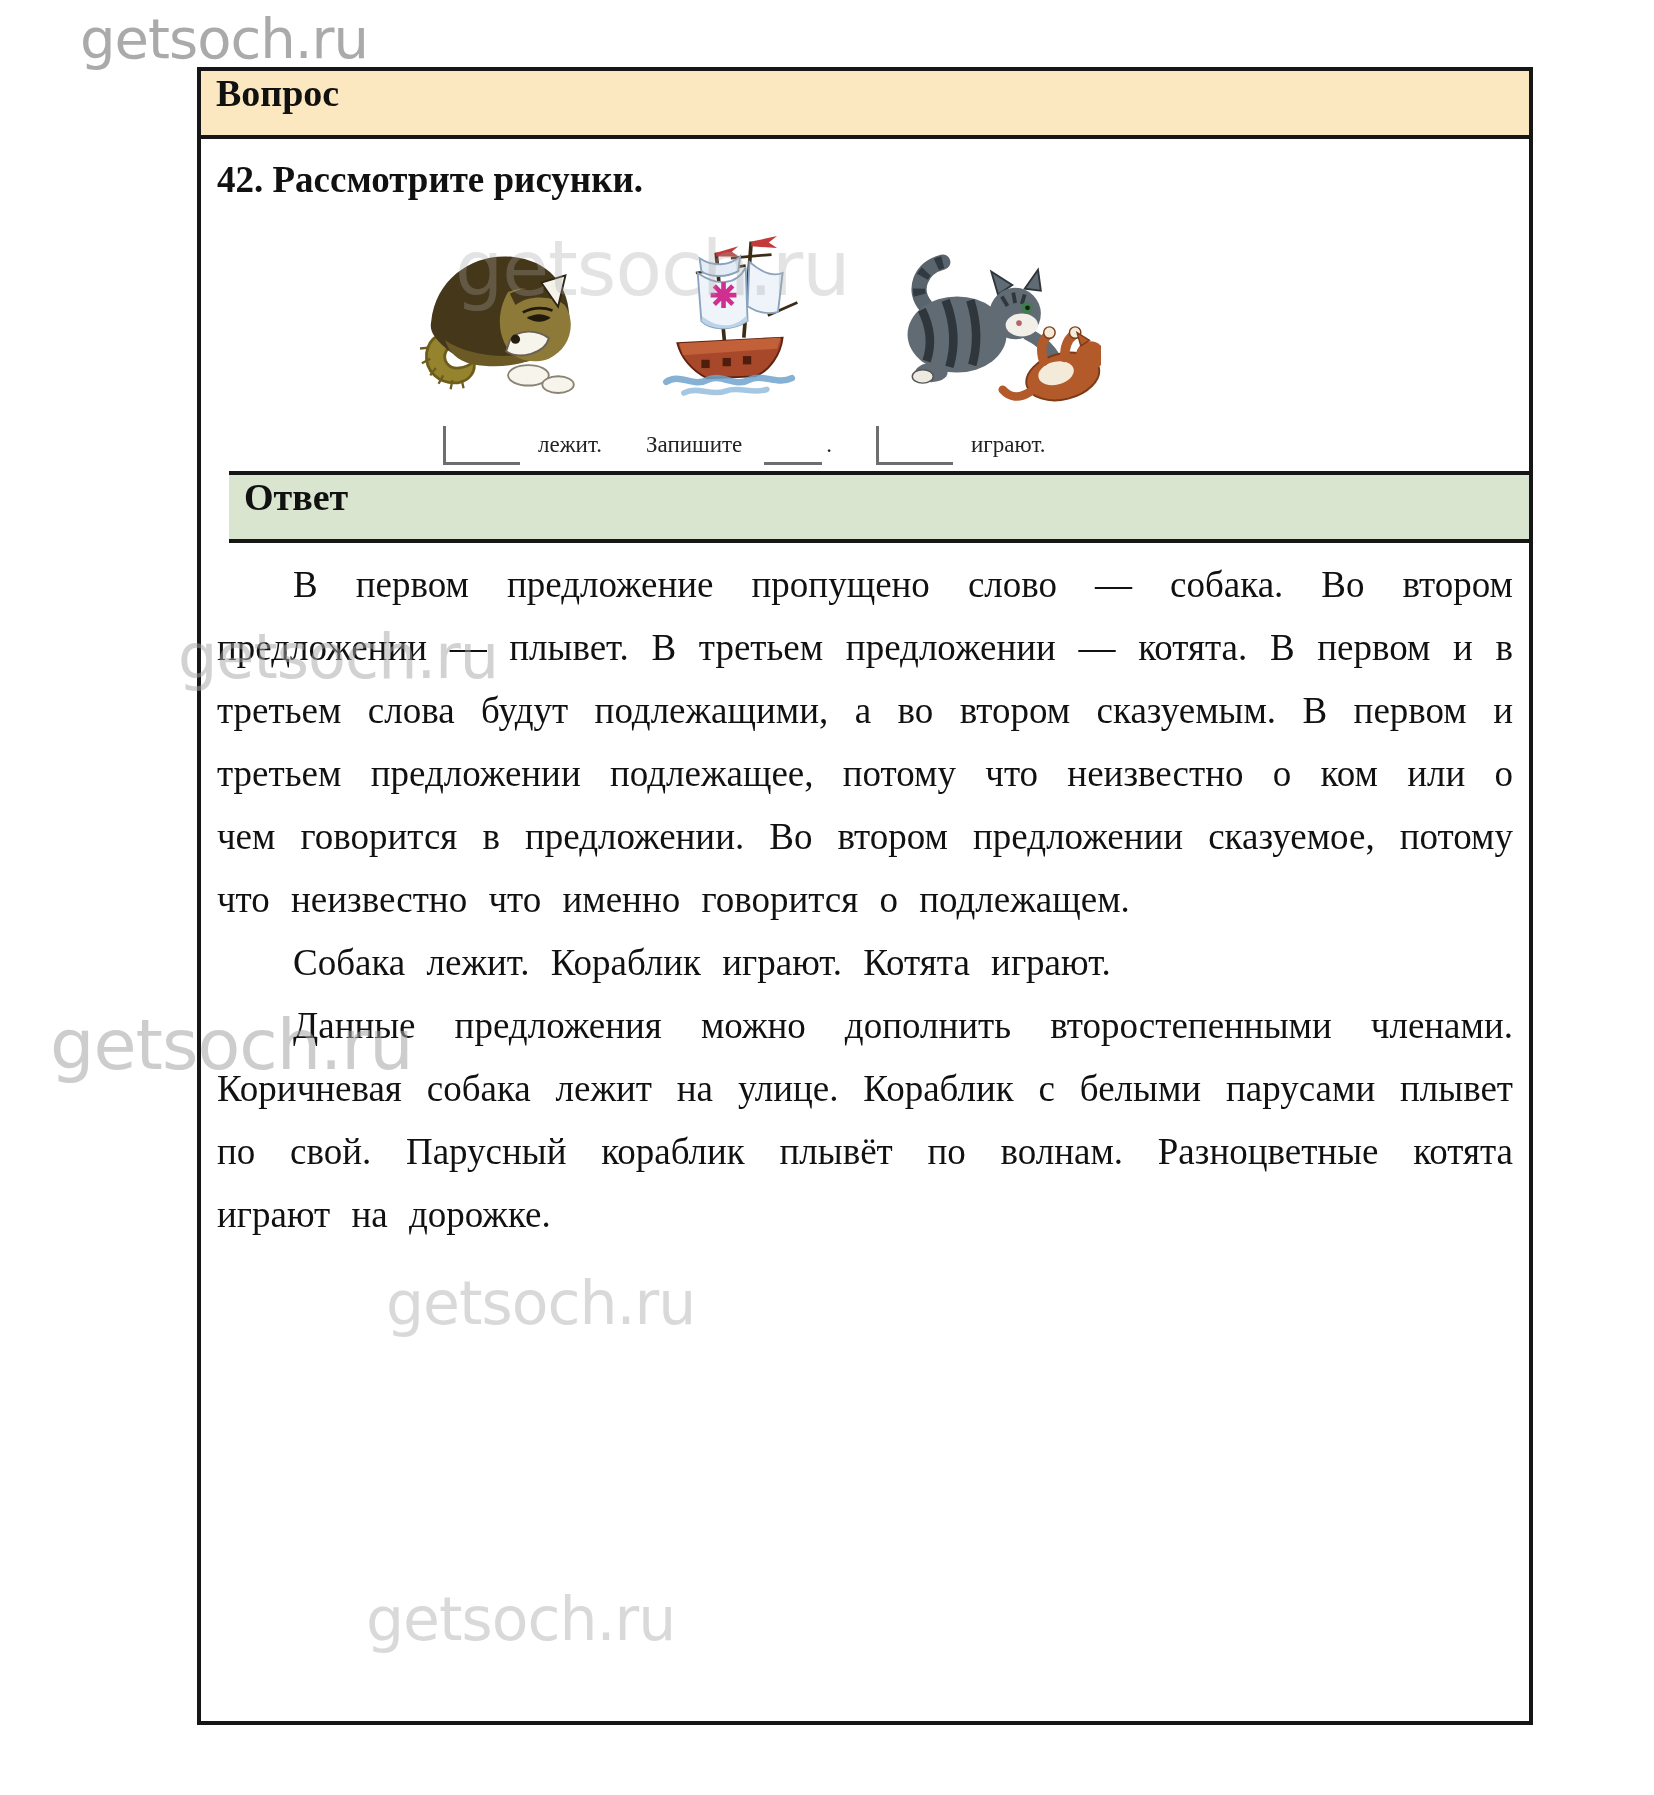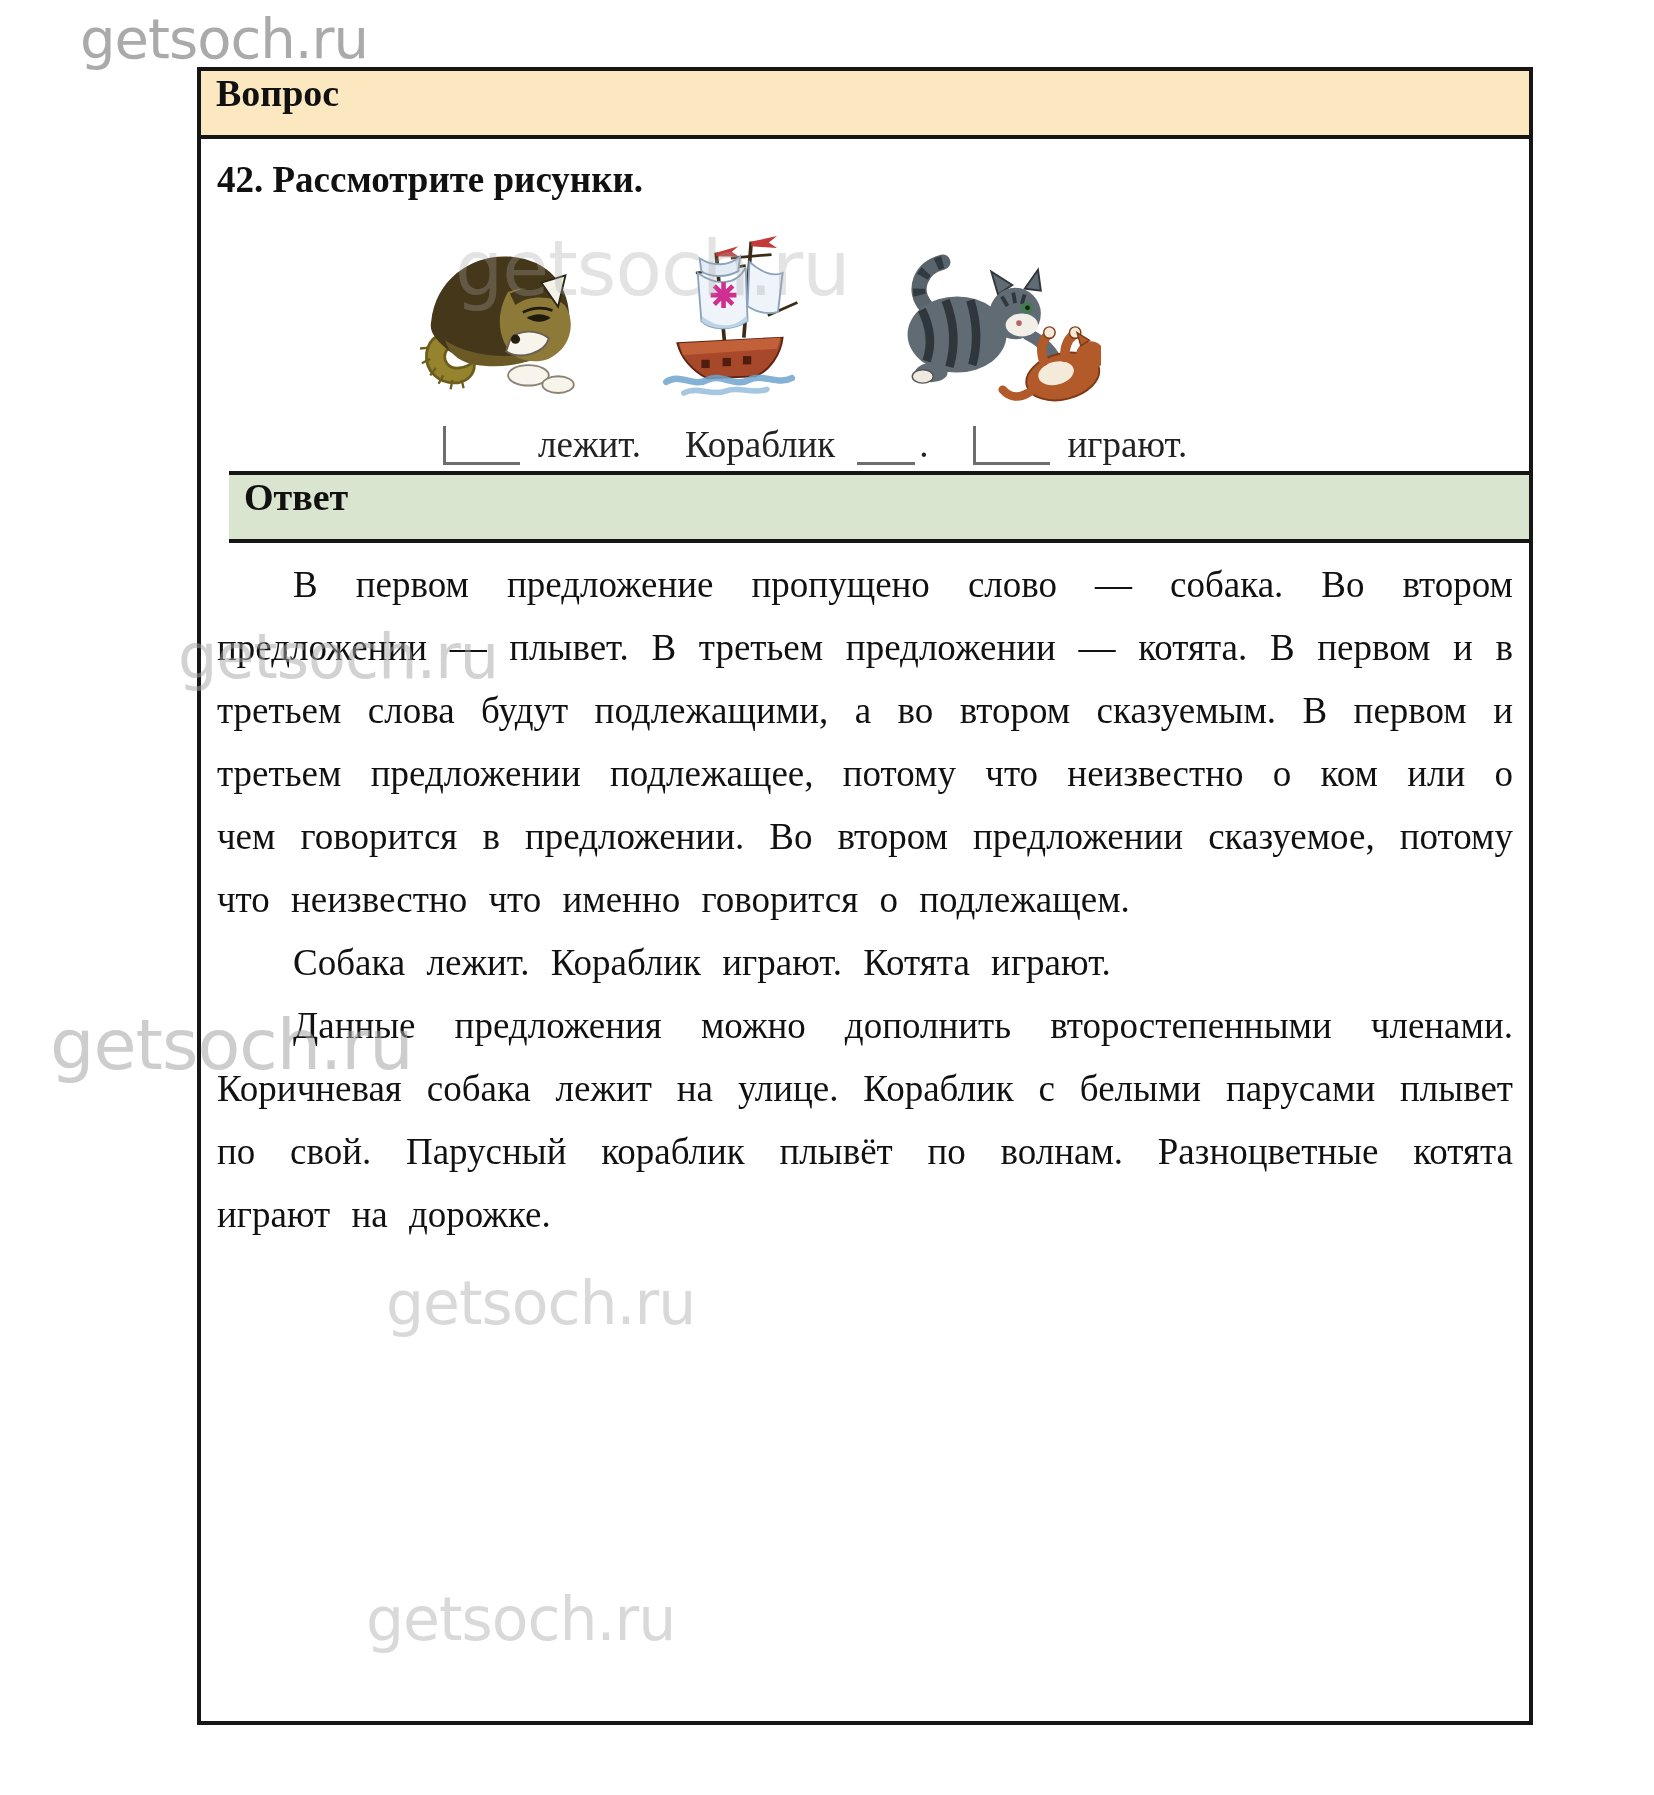--- a/index.html
+++ b/index.html
@@ -37,21 +37,21 @@
   .q-body{padding:6px 8px 6px 16px;}
   .q-title{font-weight:bold;font-size:37px;line-height:70px;}
   .figure-row{
     display:flex;align-items:flex-end;gap:64px;
     margin:10px 0 0 190px;height:180px;
   }
   .fig{display:block;}
 
   .caption-row{
     display:flex;align-items:flex-end;margin:12px 0 0 226px;
-    font-size:37px;color:#222;height:48px;line-height:40px;
+    font-size:23px;color:#222;height:48px;line-height:40px;
   }
   .blank-l{
     width:74px;height:36px;display:inline-block;
     border-left:3px solid #6e6e6e;border-bottom:3px solid #6e6e6e;
     margin-right:18px;
   }
   .blank-u{
     width:58px;height:36px;display:inline-block;
     border-bottom:3px solid #6e6e6e;margin:0 4px 0 22px;
   }
@@ -158,21 +158,21 @@
         <circle cx="209" cy="92" r="6" fill="#f3ead9" stroke="#7c3a16" stroke-width="1.5"></circle>
         <circle cx="225" cy="116" r="15" fill="#b25a2a"></circle>
         <path d="M215,106 L211,92 L224,100 Z" fill="#b25a2a" stroke="#7c3a16" stroke-width="1.5"></path>
         <path d="M162,154 C150,162 140,160 133,152" stroke="#b25a2a" stroke-width="9" fill="none" stroke-linecap="round"></path>
       </svg>
     </div>
 
     <div class="caption-row">
       <span class="blank-l"></span>
       <span class="cap-word">лежит.</span>
-      <span class="cap-word gap-left">Кораблик</span>
+      <span class="cap-word gap-left">Запишите</span>
       <span class="blank-u"></span>
       <span class="cap-word">.</span>
       <span class="blank-l gap-left"></span>
       <span class="cap-word">играют.</span>
     </div>
 
 
   </div>
 
   <div class="section-header a-header">

